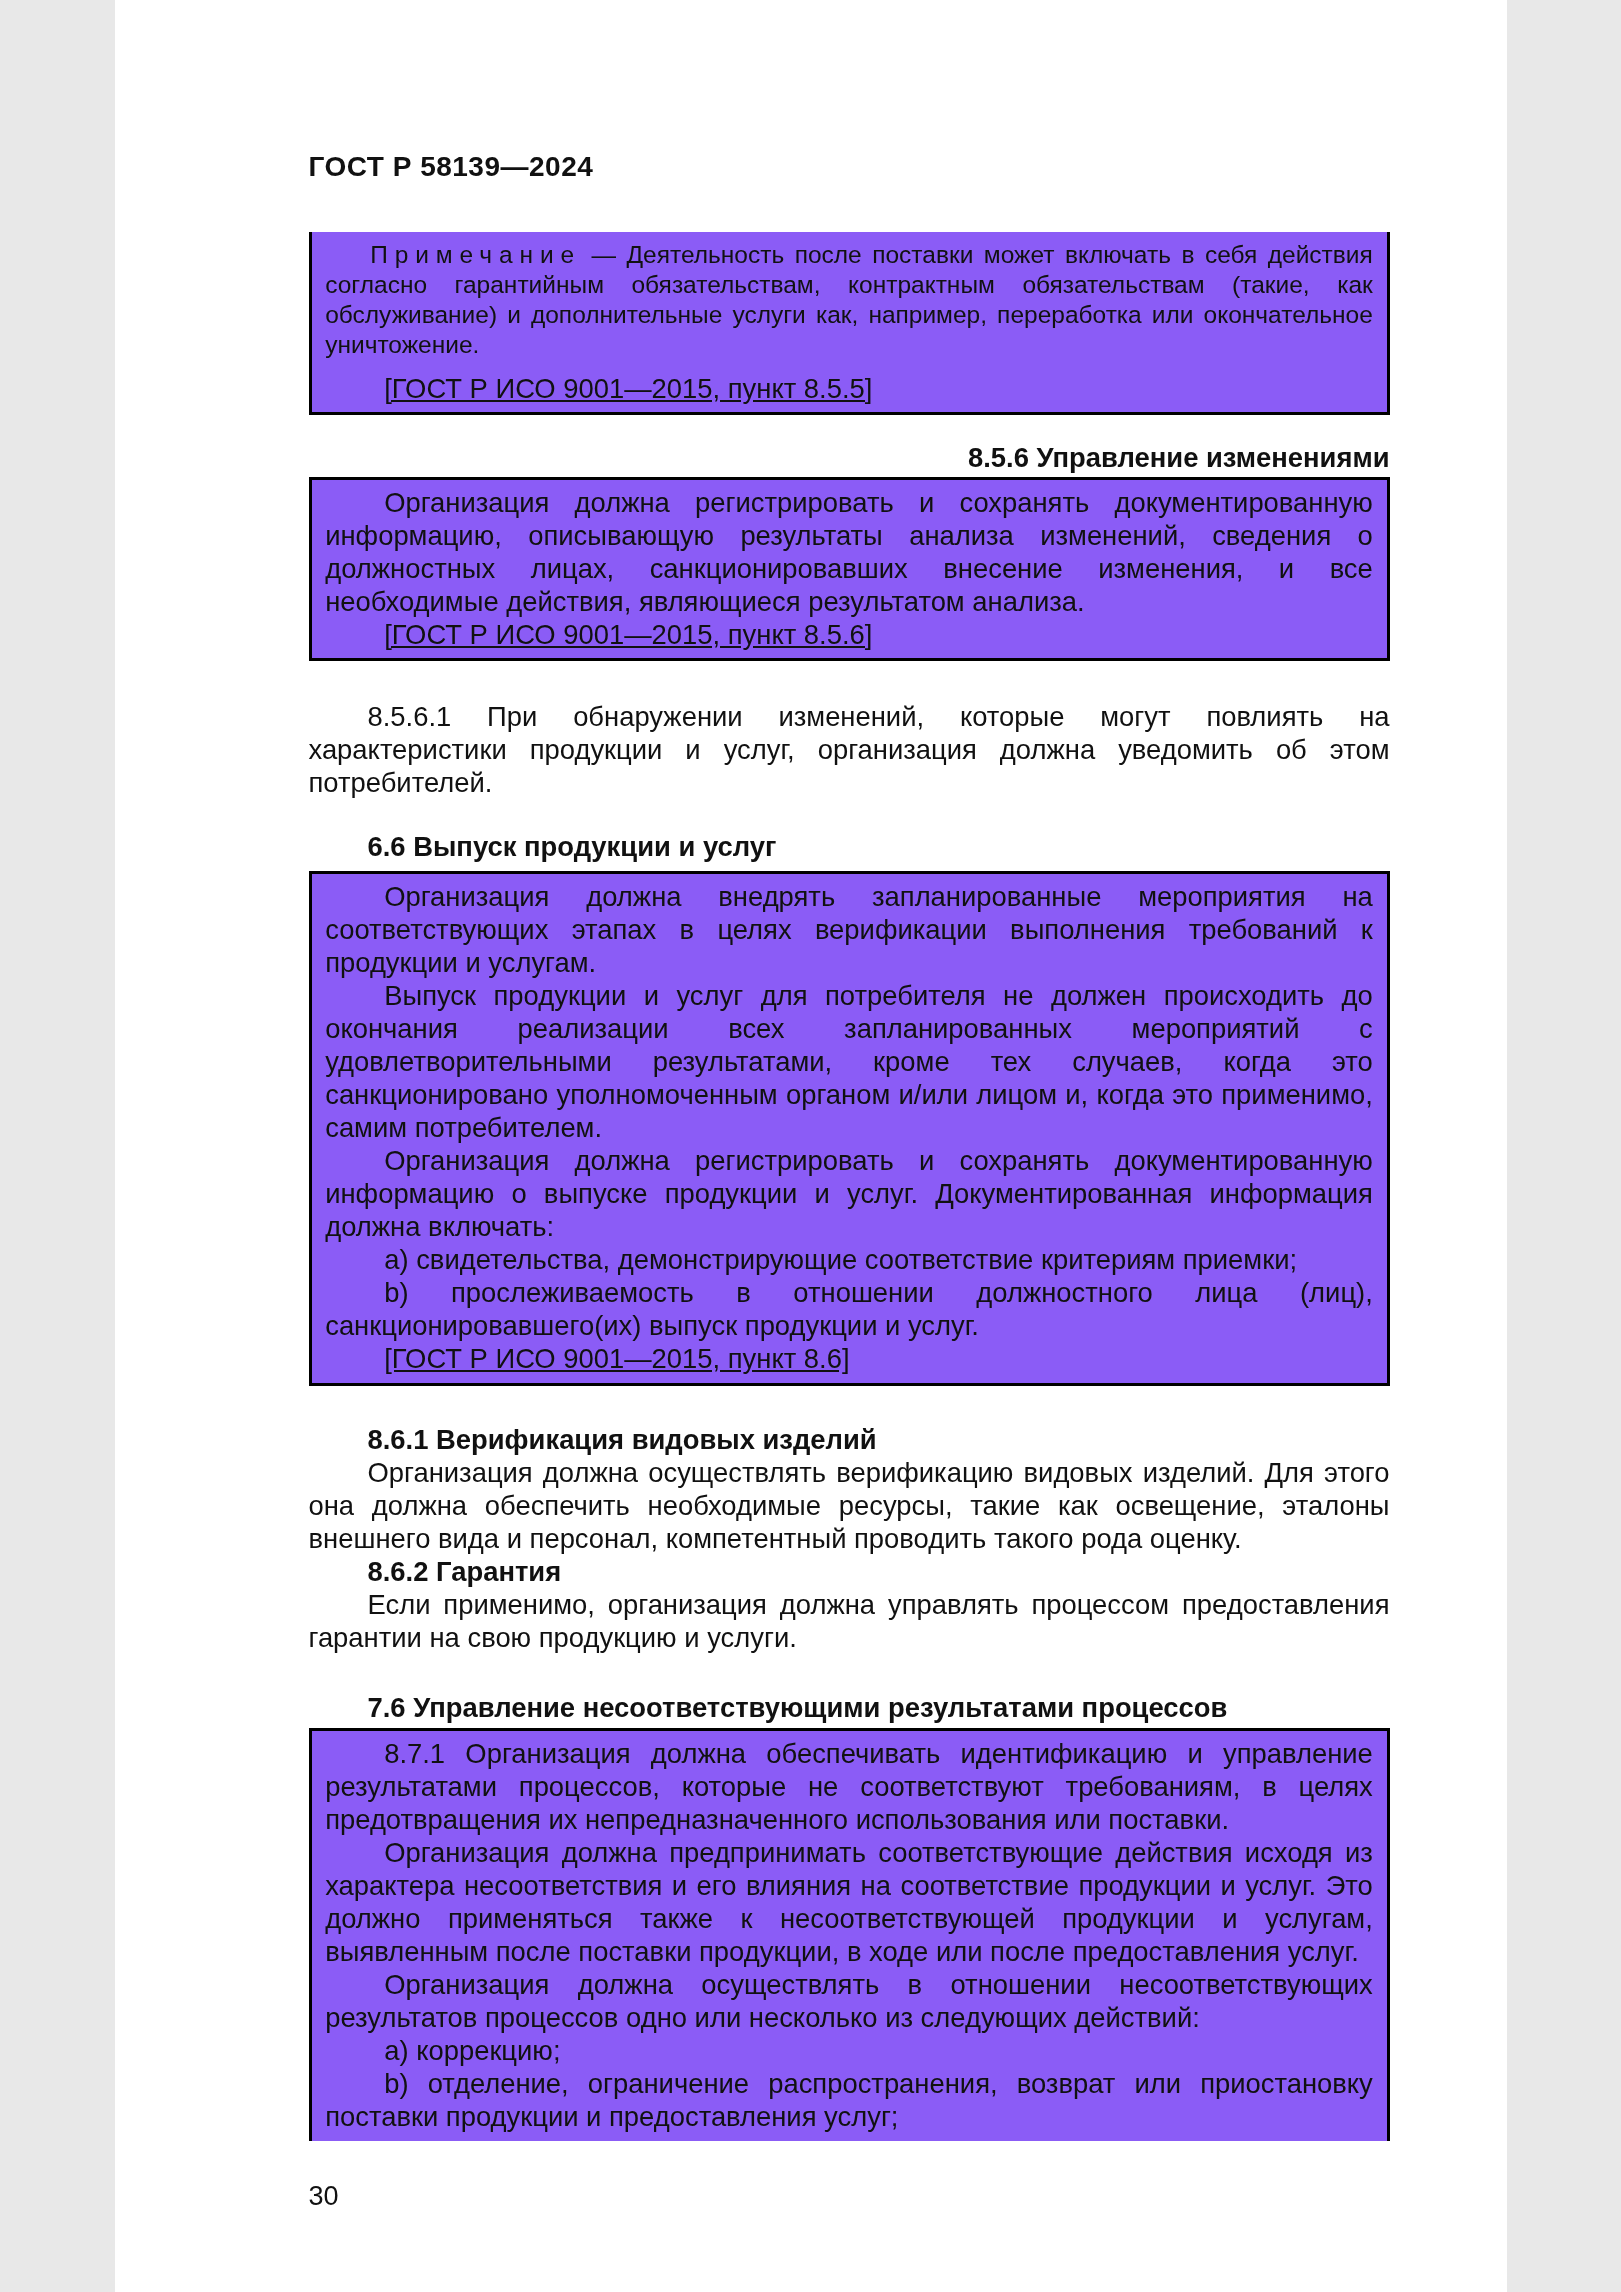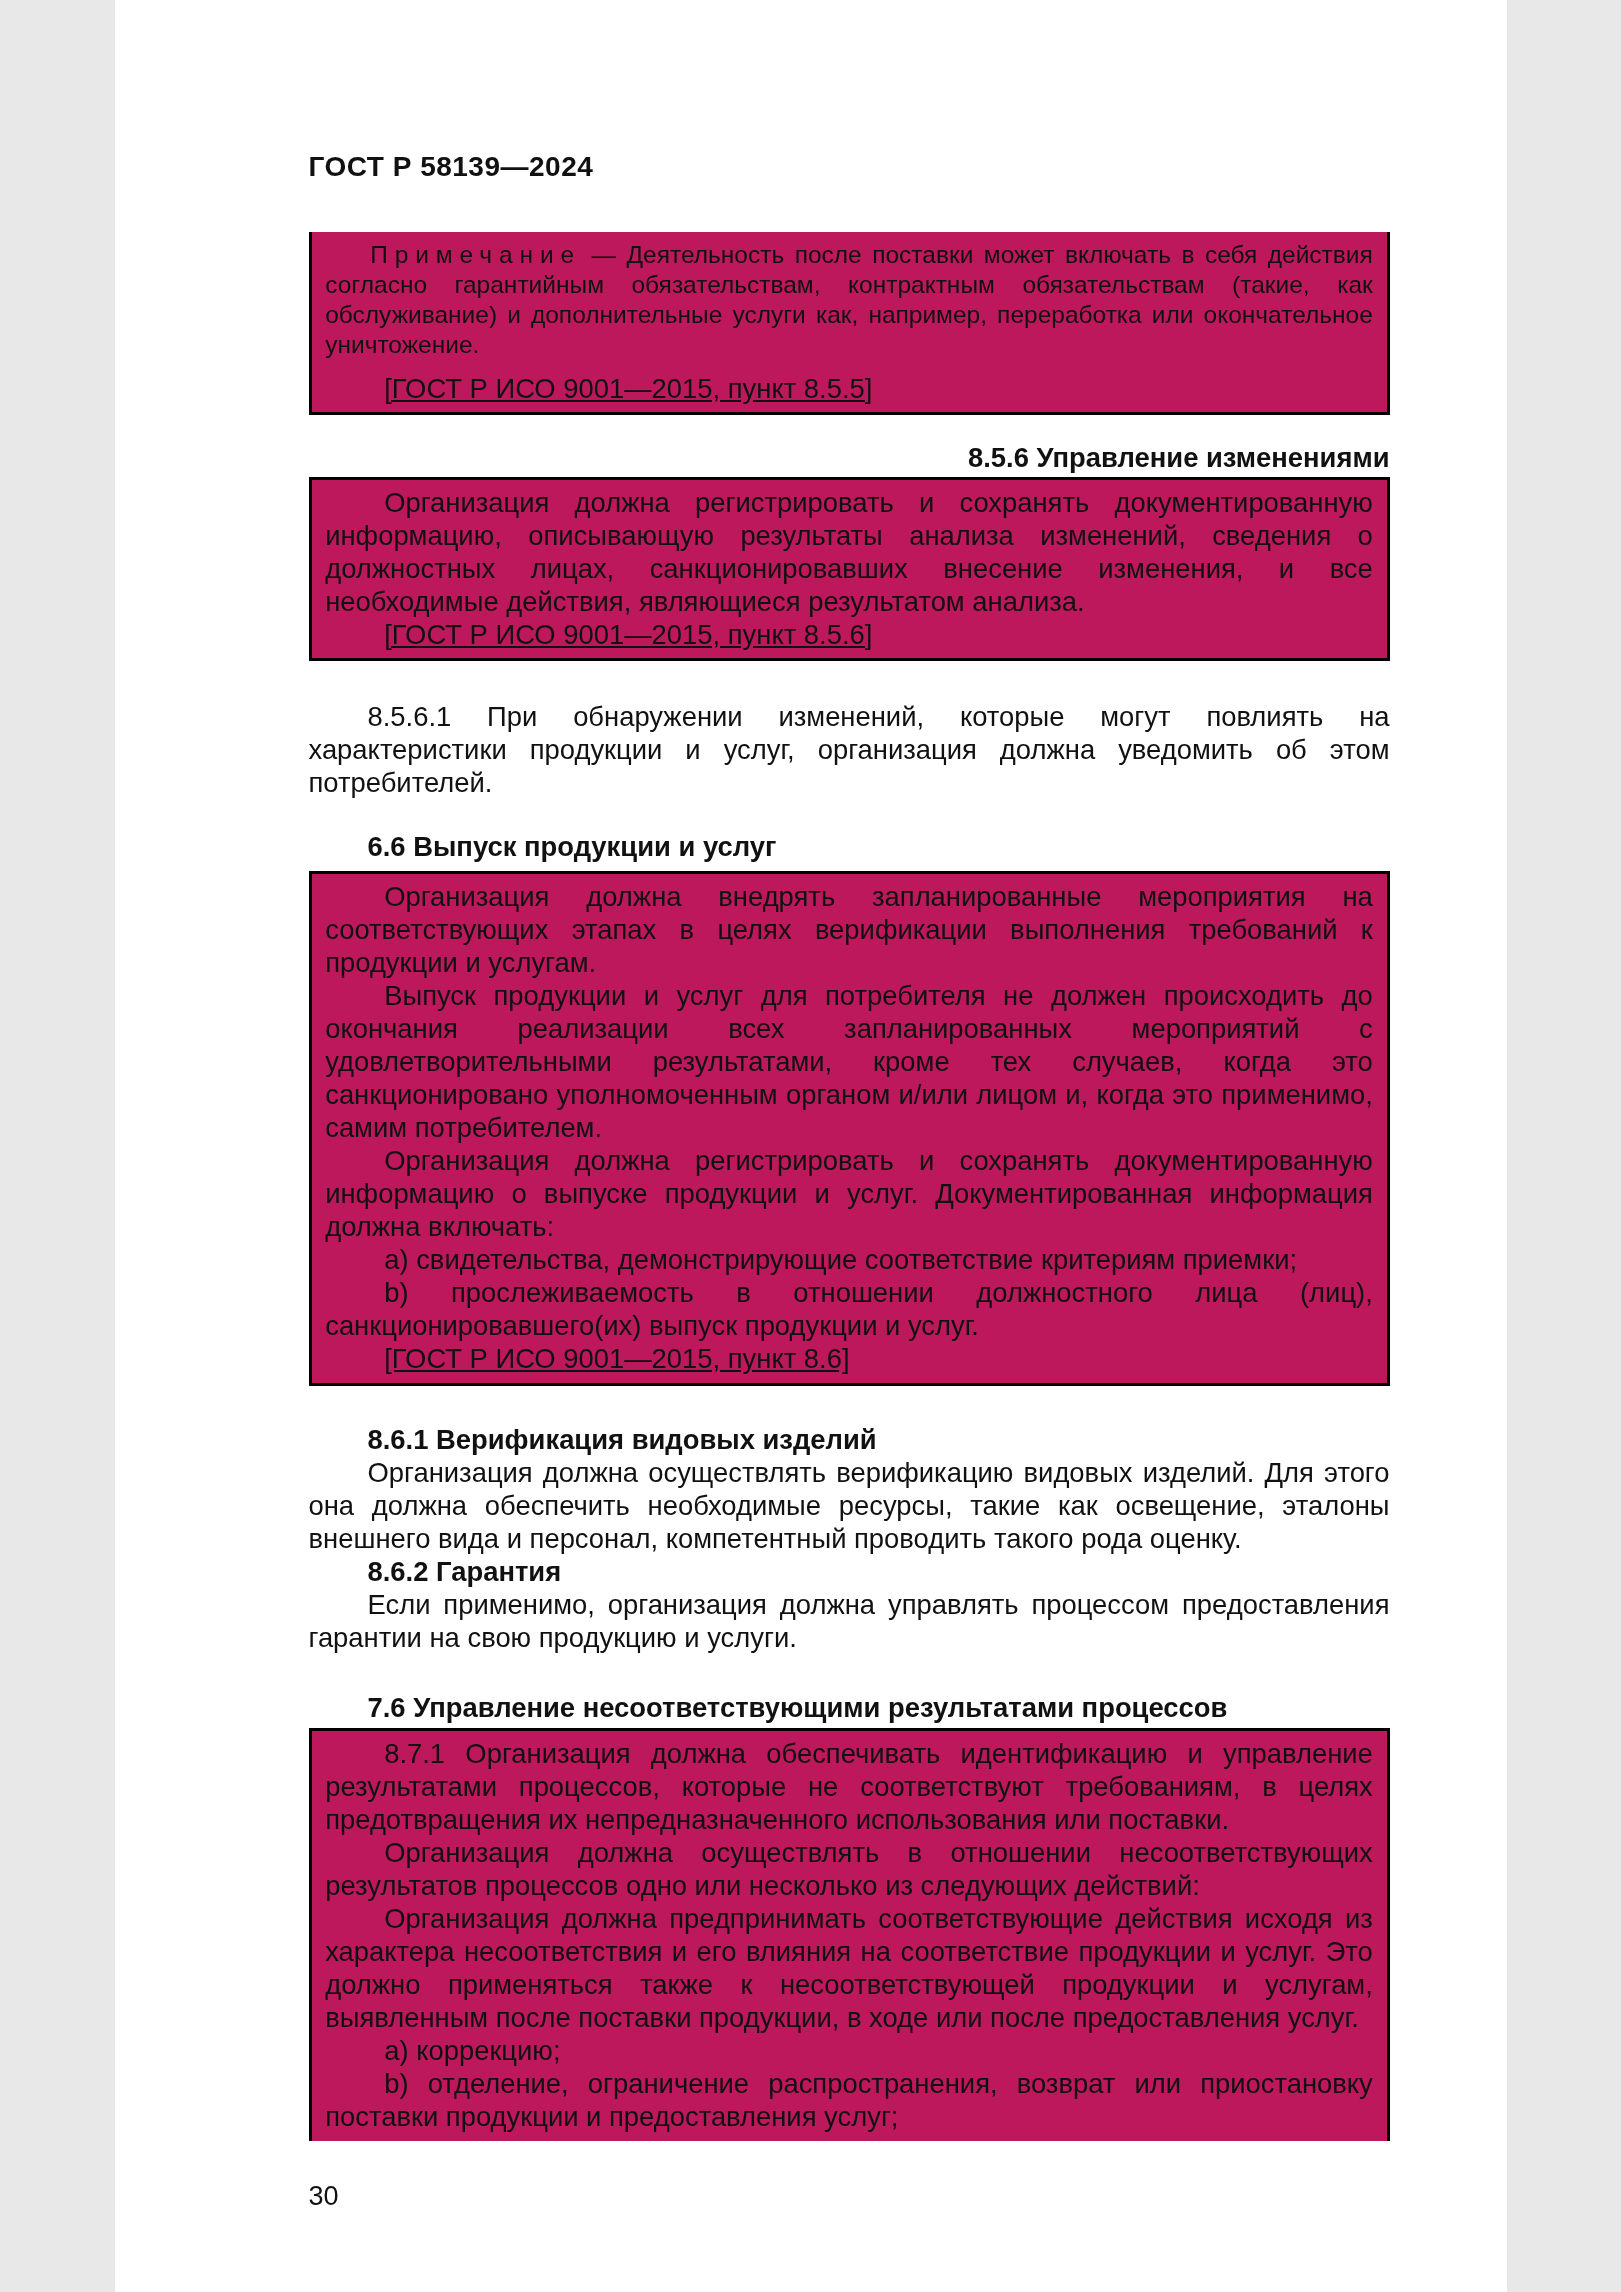--- a/index.html
+++ b/index.html
@@ -30,21 +30,21 @@
     margin:0;
     font-size:27.4px;
     line-height:33px;
     text-indent:59px;
   }
   .just{text-align:justify;}
   .frame{
     border:3.9px solid #000;
     box-sizing:border-box;
     padding:5.9px 13.7px 7.8px 13.7px;
-    background:#be185d;
+    background:#8b5cf6;
   }
   .frame.open-top{border-top:none;padding-top:7.8px;}
   .frame.open-bottom{border-bottom:none;}
   .note{
     font-size:24.5px;
     line-height:30px;
     text-indent:45px;
     text-align:justify;
   }
   .note-label{letter-spacing:6.9px;}
@@ -103,22 +103,22 @@
   <h2 class="mt-h861">8.6.1 Верификация видовых изделий</h2>
   <p class="just">Организация должна осуществлять верификацию видовых изделий. Для этого она должна обеспечить необходимые ресурсы, такие как освещение, эталоны внешнего вида и персонал, компетентный проводить такого рода оценку.</p>
 
   <h2>8.6.2 Гарантия</h2>
   <p class="just">Если применимо, организация должна управлять процессом предоставления гарантии на свою продукцию и услуги.</p>
 
   <h2 class="mt-h87">7.6 Управление несоответствующими результатами процессов</h2>
 
   <section class="frame open-bottom mt-box4">
     <p class="just">8.7.1 Организация должна обеспечивать идентификацию и управление результатами процессов, которые не соответствуют требованиям, в целях предотвращения их непредназначенного использования или поставки.</p>
+    <p class="just">Организация должна предпринимать соответствующие действия исходя из характера несоответствия и его влияния на соответствие продукции и услуг. Это должно применяться также к несоответствующей продукции и услугам, выявленным после поставки продукции, в ходе или после предоставления услуг.</p>
     <p class="just">Организация должна осуществлять в отношении несоответствующих результатов процессов одно или несколько из следующих действий:</p>
-    <p class="just">Организация должна предпринимать соответствующие действия исходя из характера несоответствия и его влияния на соответствие продукции и услуг. Это должно применяться также к несоответствующей продукции и услугам, выявленным после поставки продукции, в ходе или после предоставления услуг.</p>
     <p class="just">a) коррекцию;</p>
     <p class="just">b) отделение, ограничение распространения, возврат или приостановку поставки продукции и предоставления услуг;</p>
   </section>
 
   <div class="page-number">30</div>
 
 </div>
 
 
 </body></html>

